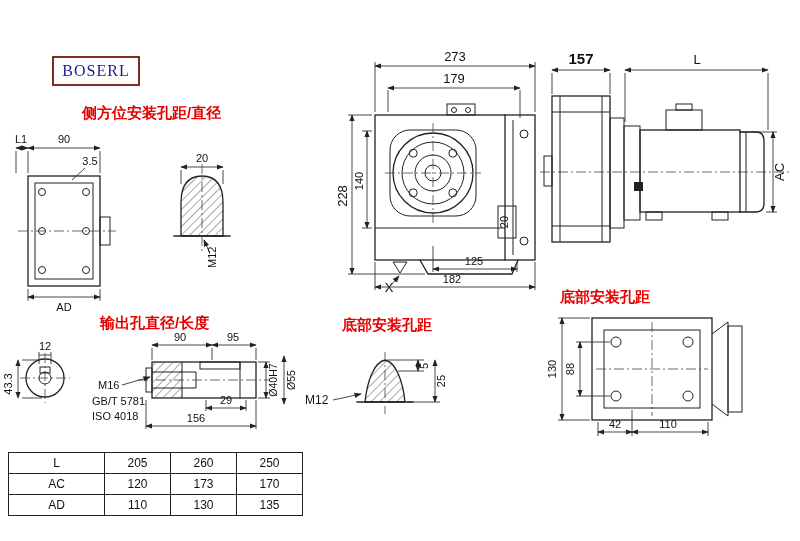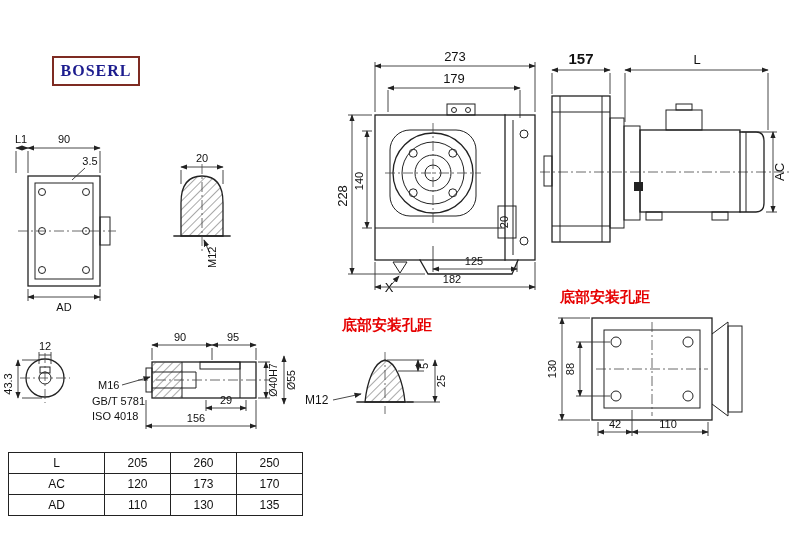--- a/index.html
+++ b/index.html
@@ -1,20 +1,20 @@
 <!DOCTYPE html>
 <html><head>
 <meta charset="utf-8">
 <style>
   html,body{margin:0;padding:0;background:#fff;}
   .stage{position:relative;width:800px;height:541px;background:#fff;overflow:hidden;
          font-family:"Liberation Sans",sans-serif;}
   .title{position:absolute;left:6px;top:4px;font-size:23px;font-weight:bold;color:#e60000;white-space:nowrap;}
   .logo{position:absolute;left:52px;top:56px;width:84px;height:26px;border:2px solid #7e2b22;
-        display:flex;align-items:center;justify-content:center;color:#1c1c8e;font-weight:bold;
+        display:flex;align-items:center;justify-content:center;color:#1c1c8e;font-weight:normal;
         font-size:16px;letter-spacing:1px;font-family:"Liberation Serif",serif;background:#fff;}
   .rlabel{position:absolute;color:#e60000;font-weight:bold;font-size:15px;white-space:nowrap;}
   .drawing{position:absolute;left:0;top:0;}
   svg text{font-family:"Liberation Sans",sans-serif;fill:#111;font-size:12px;}
   .t10{font-size:10.5px}.t11{font-size:11px}.t13{font-size:13px}
   .t15{font-size:15px;font-weight:bold}
   .ln{stroke:#222;stroke-width:1.3;fill:none;stroke-linecap:square}
   .md{stroke:#222;stroke-width:1;fill:none}
   .dim{stroke:#333;stroke-width:0.9;fill:none}
   .cl{stroke:#444;stroke-width:0.8;fill:none;stroke-dasharray:10 3 2 3}
@@ -264,20 +264,22 @@
     <line class="dim" x1="598" y1="432" x2="632" y2="432" marker-start="url(#arr)" marker-end="url(#arr)"></line>
     <line class="dim" x1="632" y1="432" x2="708" y2="432" marker-start="url(#arr)" marker-end="url(#arr)"></line>
     <text class="t11" x="615" y="428" text-anchor="middle">42</text>
     <text class="t11" x="668" y="428" text-anchor="middle">110</text>
   </g>
 </svg>
 
   <div class="logo">
     <span>BOSERL</span>
   </div>
+  <div class="rlabel" style="left:82px;top:104px">侧方位安装孔距/直径</div>
+  <div class="rlabel" style="left:100px;top:314px">输出孔直径/长度</div>
   <div class="rlabel" style="left:342px;top:316px">底部安装孔距</div>
   <div class="rlabel" style="left:560px;top:288px">底部安装孔距</div>
 
   <table class="dim-table">
     <colgroup>
         <col style="width:96px">
         <col style="width:66px">
         <col style="width:66px">
         <col style="width:66px">
       </colgroup>

